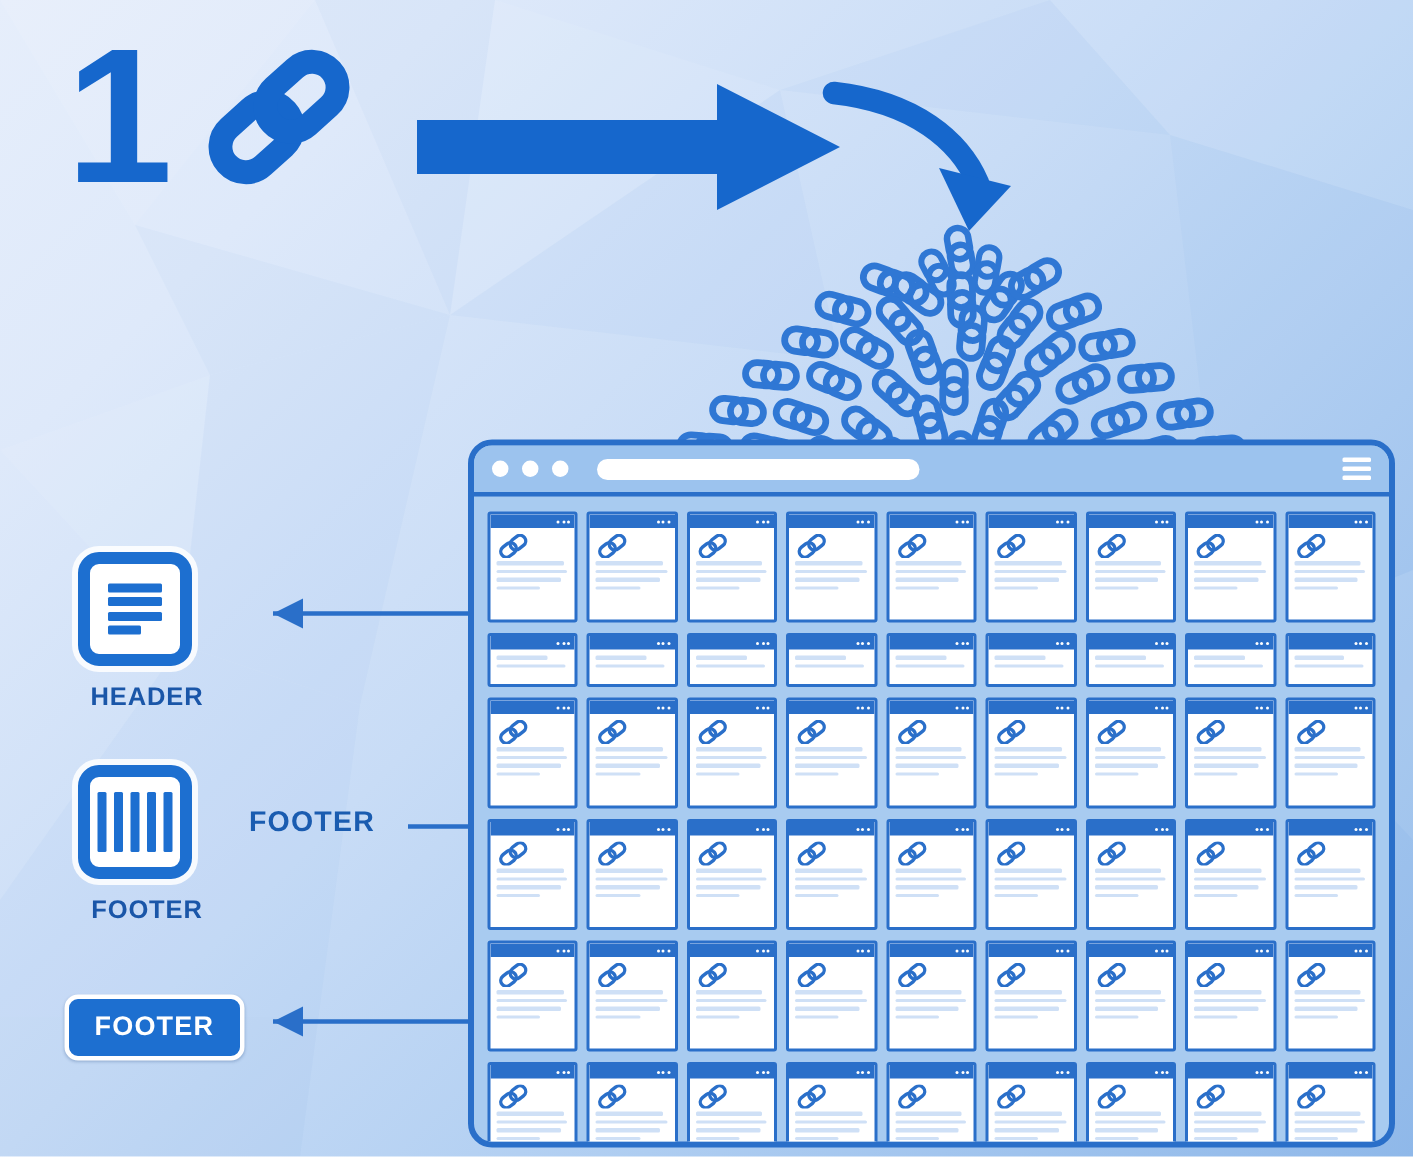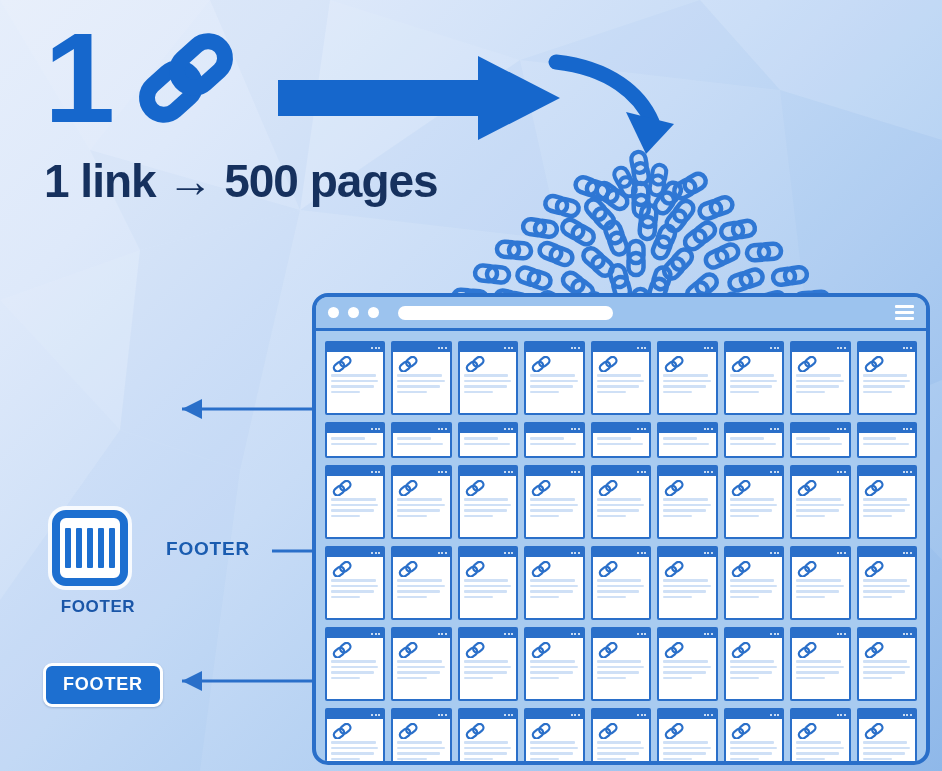--- a/index.html
+++ b/index.html
@@ -134,21 +134,20 @@
 
   <svg class="hero-arrow" width="290" height="100" viewBox="0 0 290 100">
     <path d="M0,32 L200,32 L200,8 L282,50 L200,92 L200,68 L0,68 Z" fill="#1667cc"></path>
   </svg>
 
   <svg class="curve-arrow" width="140" height="110" viewBox="0 0 140 110">
     <path d="M8,12 C62,18 92,44 104,72" fill="none" stroke="#1667cc" stroke-width="15" stroke-linecap="round"></path>
     <path d="M78,62 L126,74 L98,104 Z" fill="#1667cc"></path>
   </svg>
 
-  <div class="headline">1 link → 500 pages</div>
 
   <svg class="poly" viewBox="0 0 942 771" style="opacity:1">
     <defs>
       <g id="lnk">
         <g fill="none" stroke="#2f77d4" stroke-width="4.5" stroke-linecap="round">
           <rect x="-17" y="-7.5" width="22" height="15" rx="7.5"></rect>
           <rect x="-5" y="-7.5" width="22" height="15" rx="7.5"></rect>
         </g>
       </g>
     </defs>
@@ -245,20 +244,31 @@
       <use href="#lnk" transform="translate(648,468) rotate(86)"></use>
       <use href="#lnk" transform="translate(604,470) rotate(64)"></use>
       <use href="#lnk" transform="translate(690,470) rotate(110)"></use>
       <use href="#lnk" transform="translate(560,466) rotate(70)"></use>
       <use href="#lnk" transform="translate(734,468) rotate(112)"></use>
       <use href="#lnk" transform="translate(632,498) rotate(84)"></use>
       <use href="#lnk" transform="translate(676,500) rotate(100)"></use>
     </g>
   </svg>
 
+  <div class="legend-item" style="left:52px; top:368px; width:92px;">
+    <div class="legend-icon" style="padding:10px 12px;">
+      <div style="width:100%;">
+        <div class="hbar" style="width:100%;"></div>
+        <div class="hbar" style="width:100%;"></div>
+        <div class="hbar" style="width:100%;"></div>
+        <div class="hbar" style="width:62%;"></div>
+      </div>
+    </div>
+    <div class="legend-caption">HEADER</div>
+  </div>
 
   <div class="legend-item" style="left:52px; top:510px; width:92px;">
     <div class="legend-icon">
       <div class="vbars">
         <span class="vbar"></span>
           <span class="vbar"></span>
           <span class="vbar"></span>
         <span class="vbar"></span>
           <span class="vbar"></span>
       </div>

